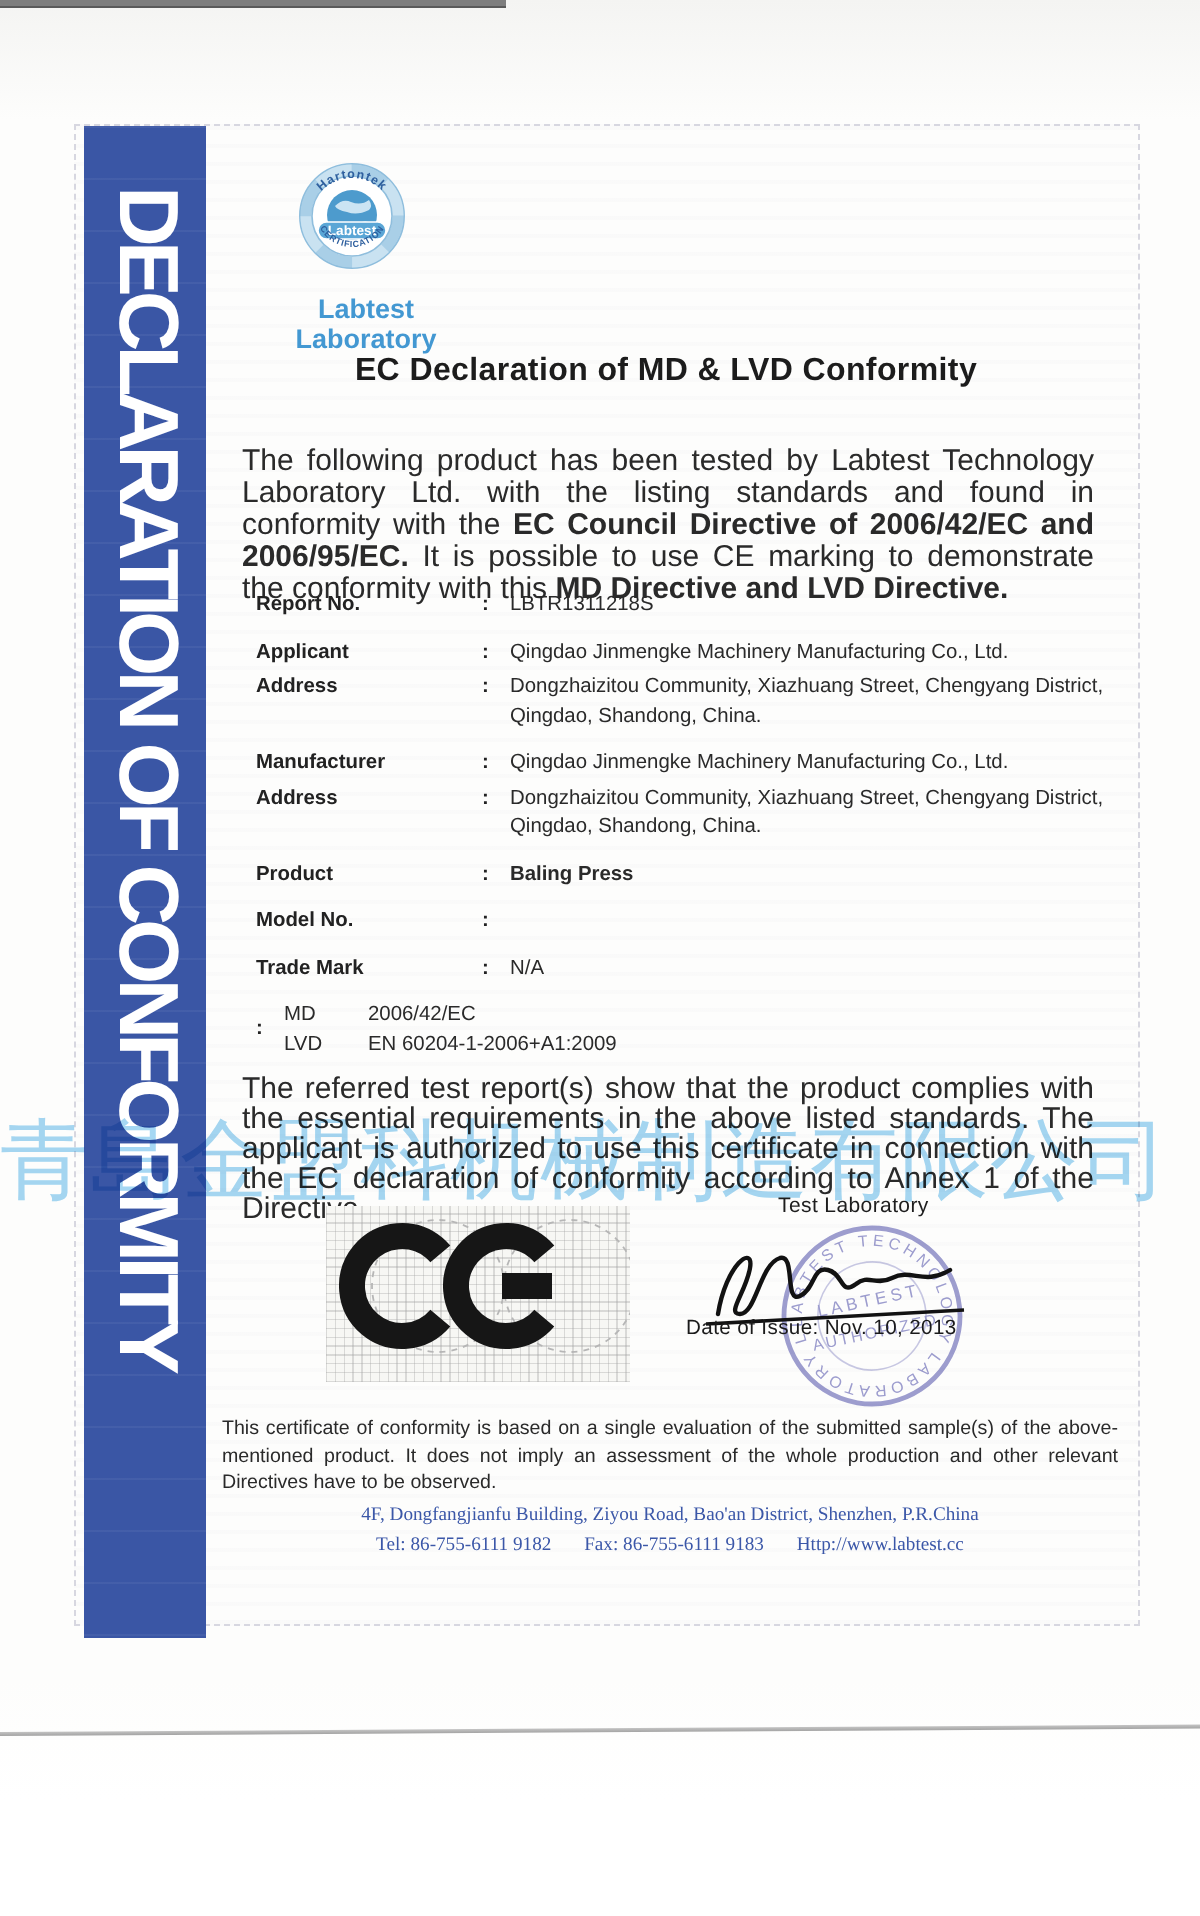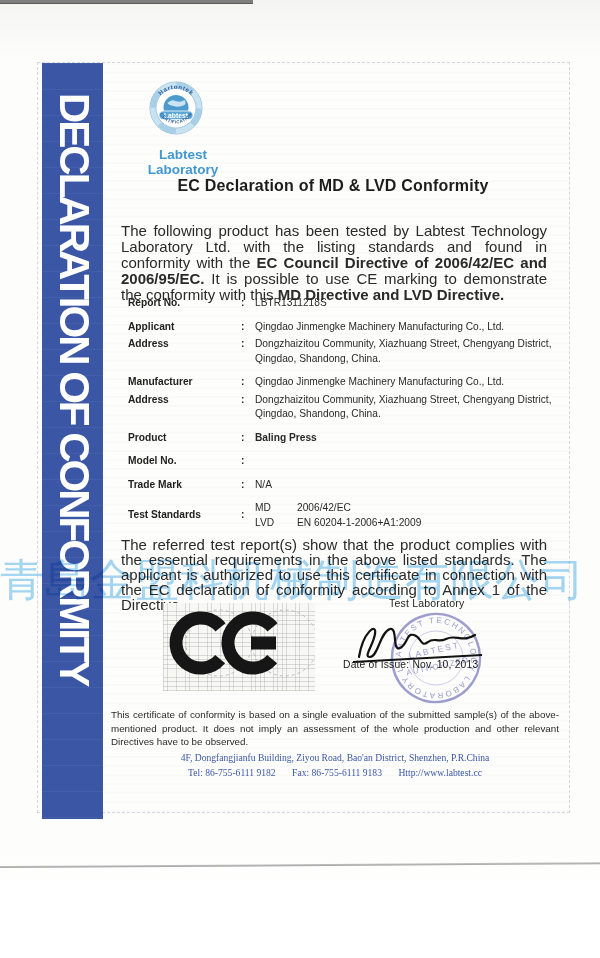--- a/index.html
+++ b/index.html
@@ -200,21 +200,20 @@
       </div>
       <div class="grp">
         <div class="drow">
           <span class="lbl">Trade Mark</span>
           <span class="col">:</span>
           <span class="val">N/A</span>
         </div>
       </div>
       <div class="grp">
         <div class="drow">
-          <span class="lbl" style="padding-top:7px">Test Standards</span>
           <span class="col" style="padding-top:7px">:</span>
           <span class="val">
             <span class="std-grid">
                 <span class="std-k">MD</span>
                 <span>2006/42/EC</span>
               </span>
             <span class="std-grid">
                 <span class="std-k">LVD</span>
                 <span>EN 60204-1-2006+A1:2009</span>
               </span>

